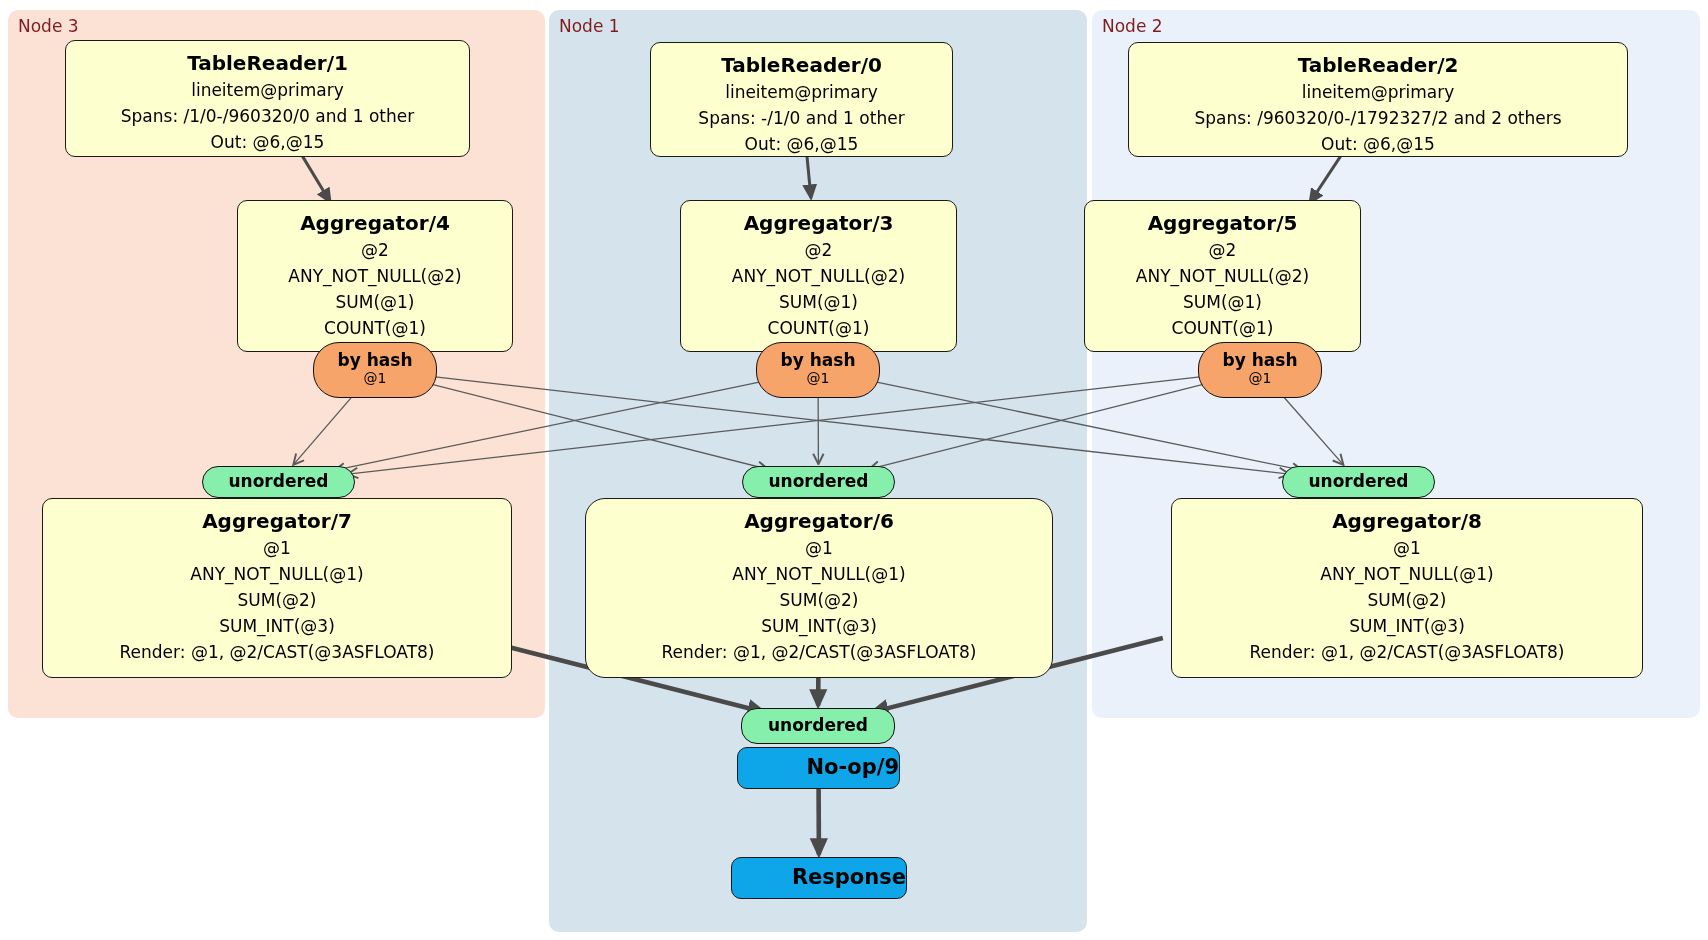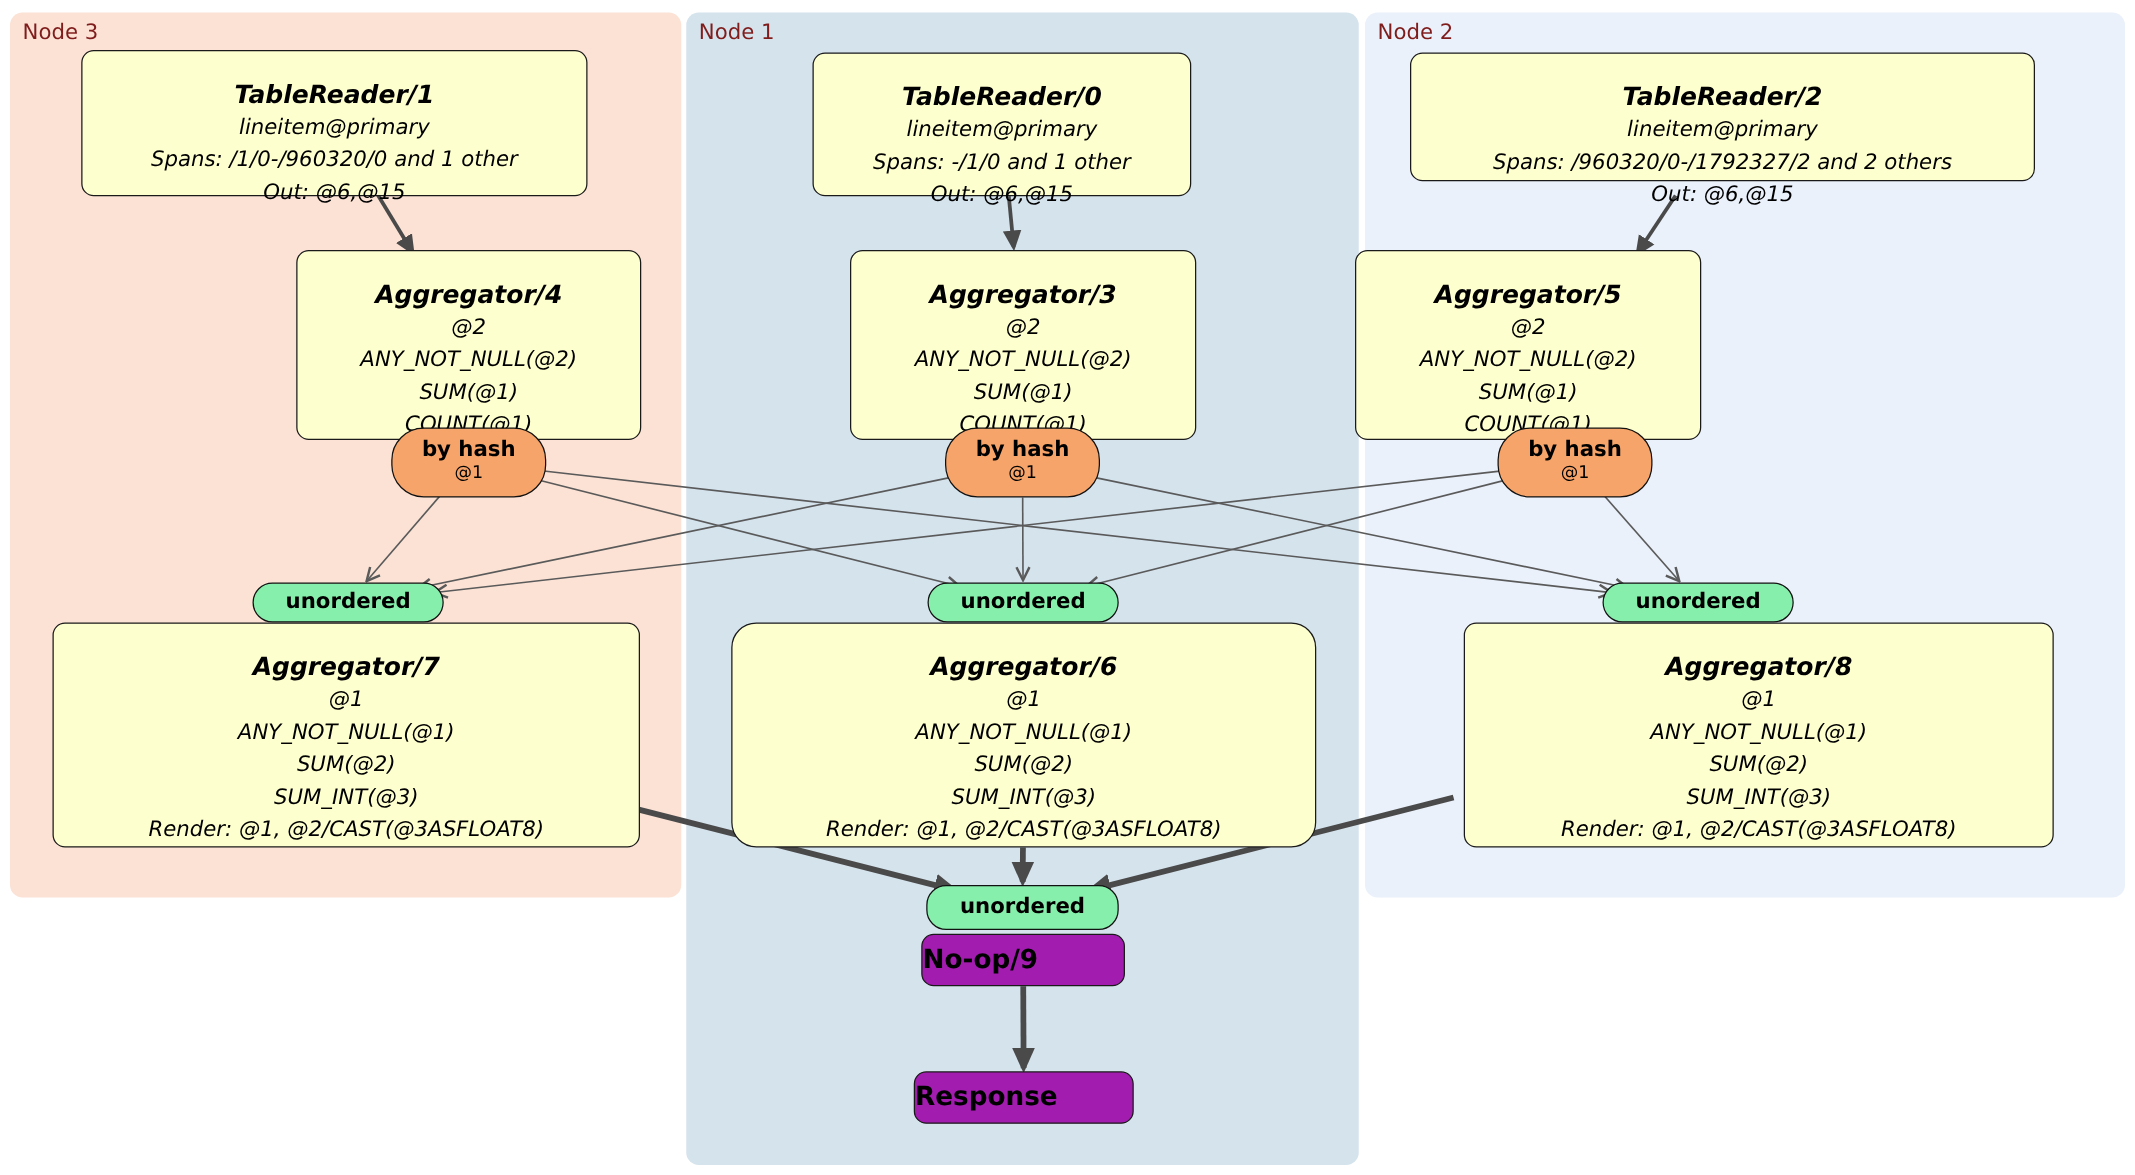--- a/index.html
+++ b/index.html
@@ -5,31 +5,31 @@
   html,body{margin:0;padding:0;background:#ffffff;}
   .canvas{position:relative;width:1708px;height:940px;background:#ffffff;overflow:hidden;
           font-family:"DejaVu Sans","Liberation Sans",sans-serif;color:#000;}
   .panel{position:absolute;border-radius:10px;}
   .panel-label{position:absolute;top:6px;left:10px;font-size:17px;color:#7f1d1d;}
   #panel-node3{left:8px;top:10px;width:537px;height:708px;background:#fbe2d5;}
   #panel-node1{left:549px;top:10px;width:538px;height:922px;background:#d5e3ed;}
   #panel-node2{left:1092px;top:10px;width:608px;height:708px;background:#eaf1fa;}
   svg.edges{position:absolute;left:0;top:0;}
   .pbox{position:absolute;background:#feffce;border:1.6px solid #1a1a1a;border-radius:10px;
-        text-align:center;padding-top:21px;box-sizing:border-box;font-style:italic;}
+        text-align:center;padding-top:9px;box-sizing:border-box;}
   .pbox .box-title{font-size:20px;font-weight:bold;line-height:27px;white-space:nowrap;}
   .pbox .box-line{font-size:17px;line-height:26px;white-space:nowrap;}
   .pill{position:absolute;border:1.6px solid #111;text-align:center;box-sizing:border-box;}
   .hash{background:#f6a469;border-radius:26px;}
   .hash .pill-label{font-size:17px;font-weight:bold;line-height:20px;padding-top:7px;}
   .hash .pill-sub{font-size:14px;line-height:16px;}
   .stream{background:#86efac;border-radius:16px;}
   .stream .pill-label{font-size:17px;font-weight:bold;line-height:29px;}
-  .simple{position:absolute;background:#a21caf;border:1.9px solid #1a1a1a;border-radius:10px;
-          text-align:left;box-sizing:border-box;}
+  .simple{position:absolute;background:#0ea5e9;border:1.9px solid #1a1a1a;border-radius:10px;
+          text-align:right;box-sizing:border-box;}
   .simple .box-title{font-size:21px;font-weight:bold;line-height:39px;white-space:nowrap;}
 </style>
 </head>
 <body>
 
 <div class="canvas">
 
   <div class="panel" id="panel-node3">
     <div class="panel-label">Node 3</div>
   </div>
@@ -77,21 +77,21 @@
     <div class="box-line">lineitem@primary</div>
     <div class="box-line">Spans: /1/0-/960320/0 and 1 other</div>
     <div class="box-line">Out: @6,@15</div>
   </div>
   <div class="pbox" style="left:650px;top:42px;width:303px;height:115px;">
     <div class="box-title">TableReader/0</div>
     <div class="box-line">lineitem@primary</div>
     <div class="box-line">Spans: -/1/0 and 1 other</div>
     <div class="box-line">Out: @6,@15</div>
   </div>
-  <div class="pbox" style="left:1128px;top:42px;width:500px;height:103px;">
+  <div class="pbox" style="left:1128px;top:42px;width:500px;height:115px;">
     <div class="box-title">TableReader/2</div>
     <div class="box-line">lineitem@primary</div>
     <div class="box-line">Spans: /960320/0-/1792327/2 and 2 others</div>
     <div class="box-line">Out: @6,@15</div>
   </div>
 
   <div class="pbox" style="left:237px;top:200px;width:276px;height:152px;">
     <div class="box-title">Aggregator/4</div>
     <div class="box-line">@2</div>
     <div class="box-line">ANY_NOT_NULL(@2)</div>

